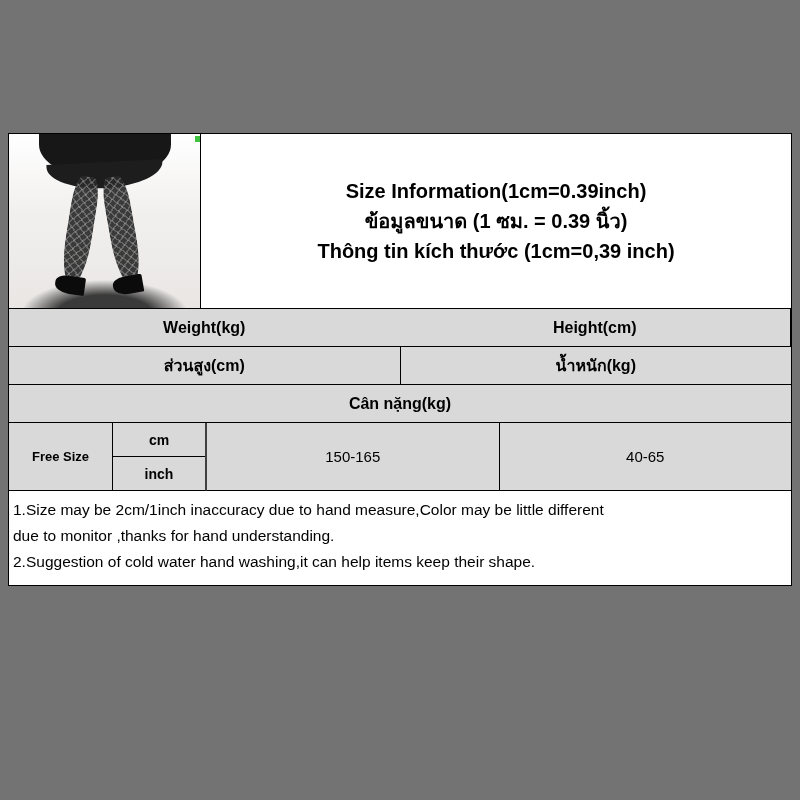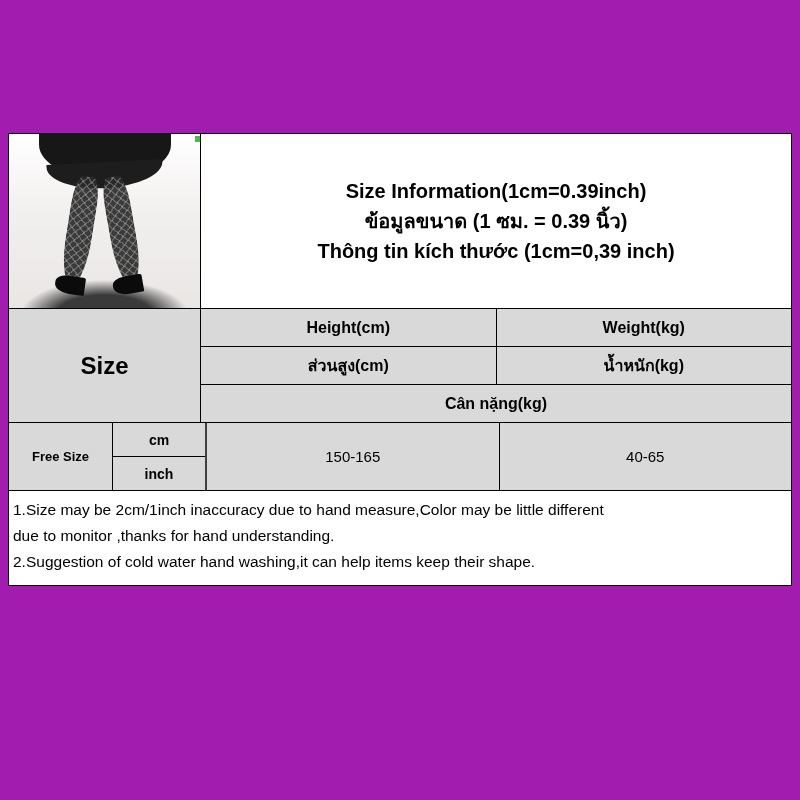--- a/index.html
+++ b/index.html
@@ -13,21 +13,21 @@
     font-family: "Liberation Sans", sans-serif;
     color: #000;
     position: relative;
   }
   .sheet {
     position: absolute;
     left: 0;
     top: 0;
     width: 800px;
     height: 800px;
-    background: #a21caf;
+    background: #737373;
   }
   .table-wrap {
     position: absolute;
     left: 8px;
     top: 133px;
     width: 784px;
     border: 1px solid #000;
     box-sizing: border-box;
     background: #fff;
   }
@@ -250,25 +250,24 @@
         <div class="green-dot"></div>
       </div>
       <div class="cell title-cell">
         <div class="title-line">Size Information(1cm=0.39inch)</div>
         <div class="title-line">ข้อมูลขนาด (1 ซม. = 0.39 นิ้ว)</div>
         <div class="title-line">Thông tin kích thước (1cm=0,39 inch)</div>
       </div>
     </div>
 
     <div class="row hdr-block">
-      <div class="cell size-label-cell">Size</div>
       <div class="hdr-stack">
         <div class="hdr-band">
+          <div class="cell hdr-col">Weight(kg)</div>
           <div class="cell hdr-col mid">Height(cm)</div>
-          <div class="cell hdr-col">Weight(kg)</div>
         </div>
         <div class="hdr-band">
           <div class="cell hdr-col mid">ส่วนสูง(cm)</div>
           <div class="cell hdr-col">น้ำหนัก(kg)</div>
         </div>
         <div class="hdr-band">
           <div class="cell hdr-col">Cân nặng(kg)</div>
         </div>
       </div>
     </div>

